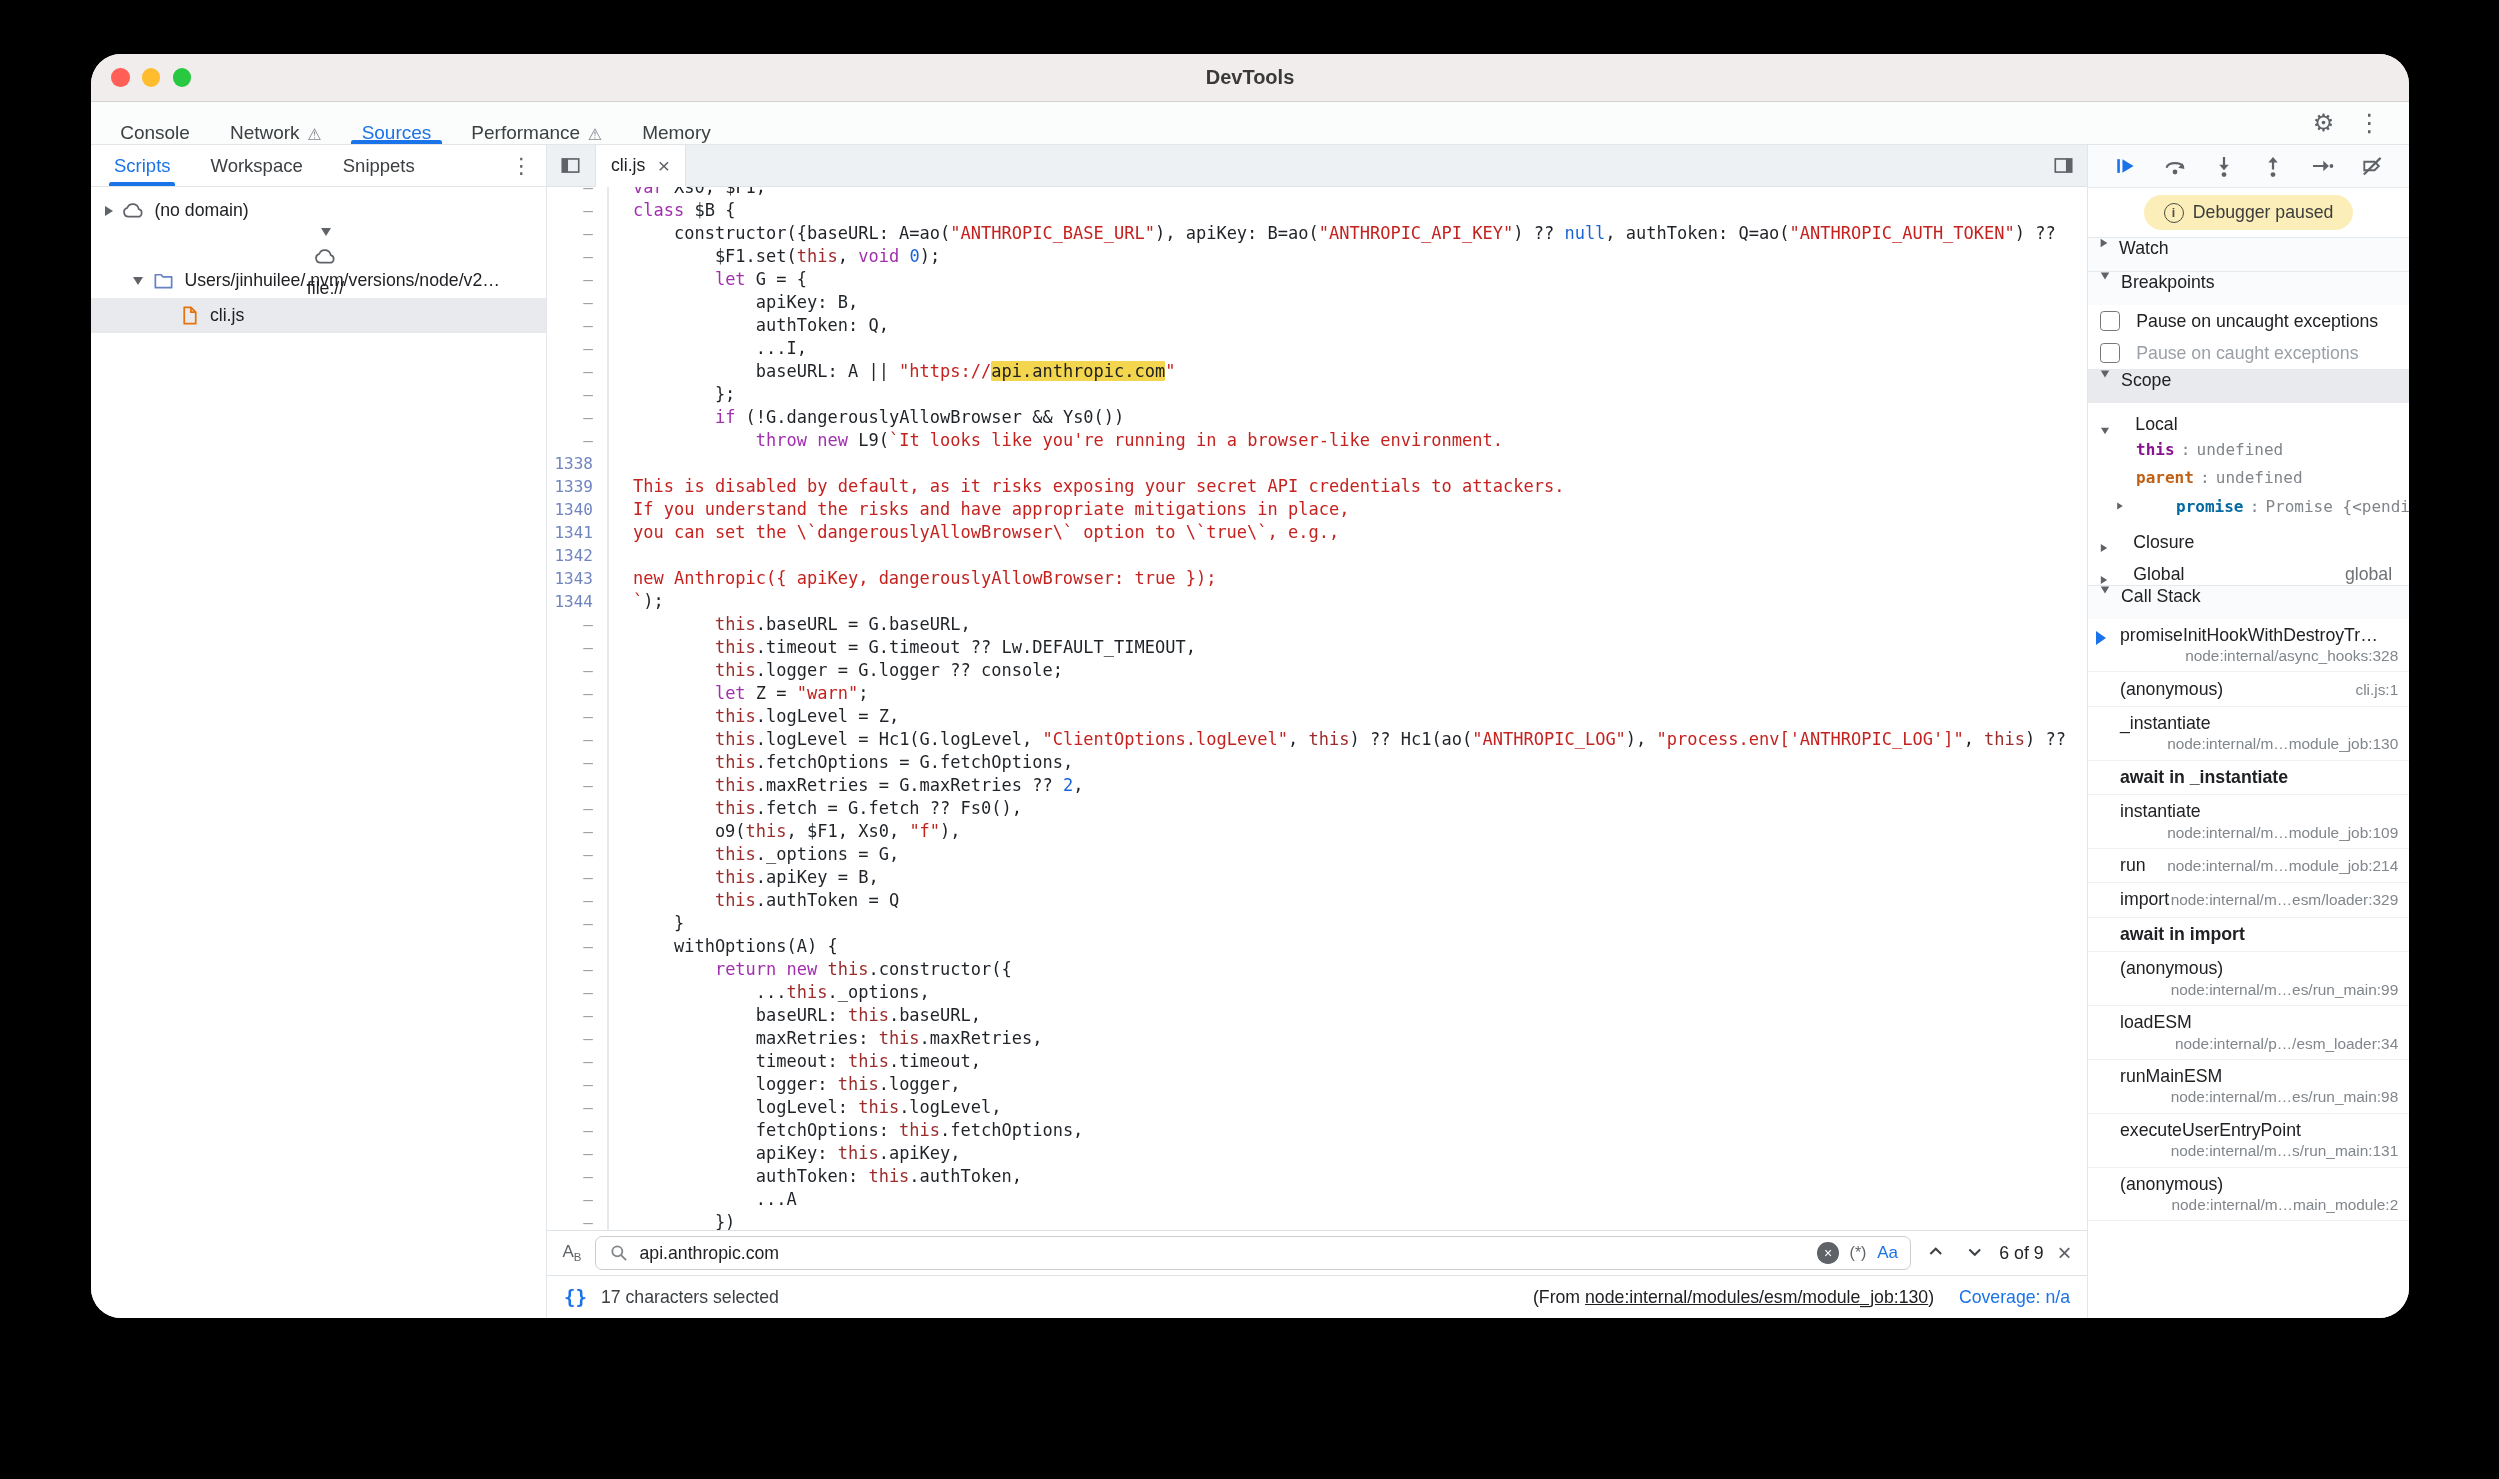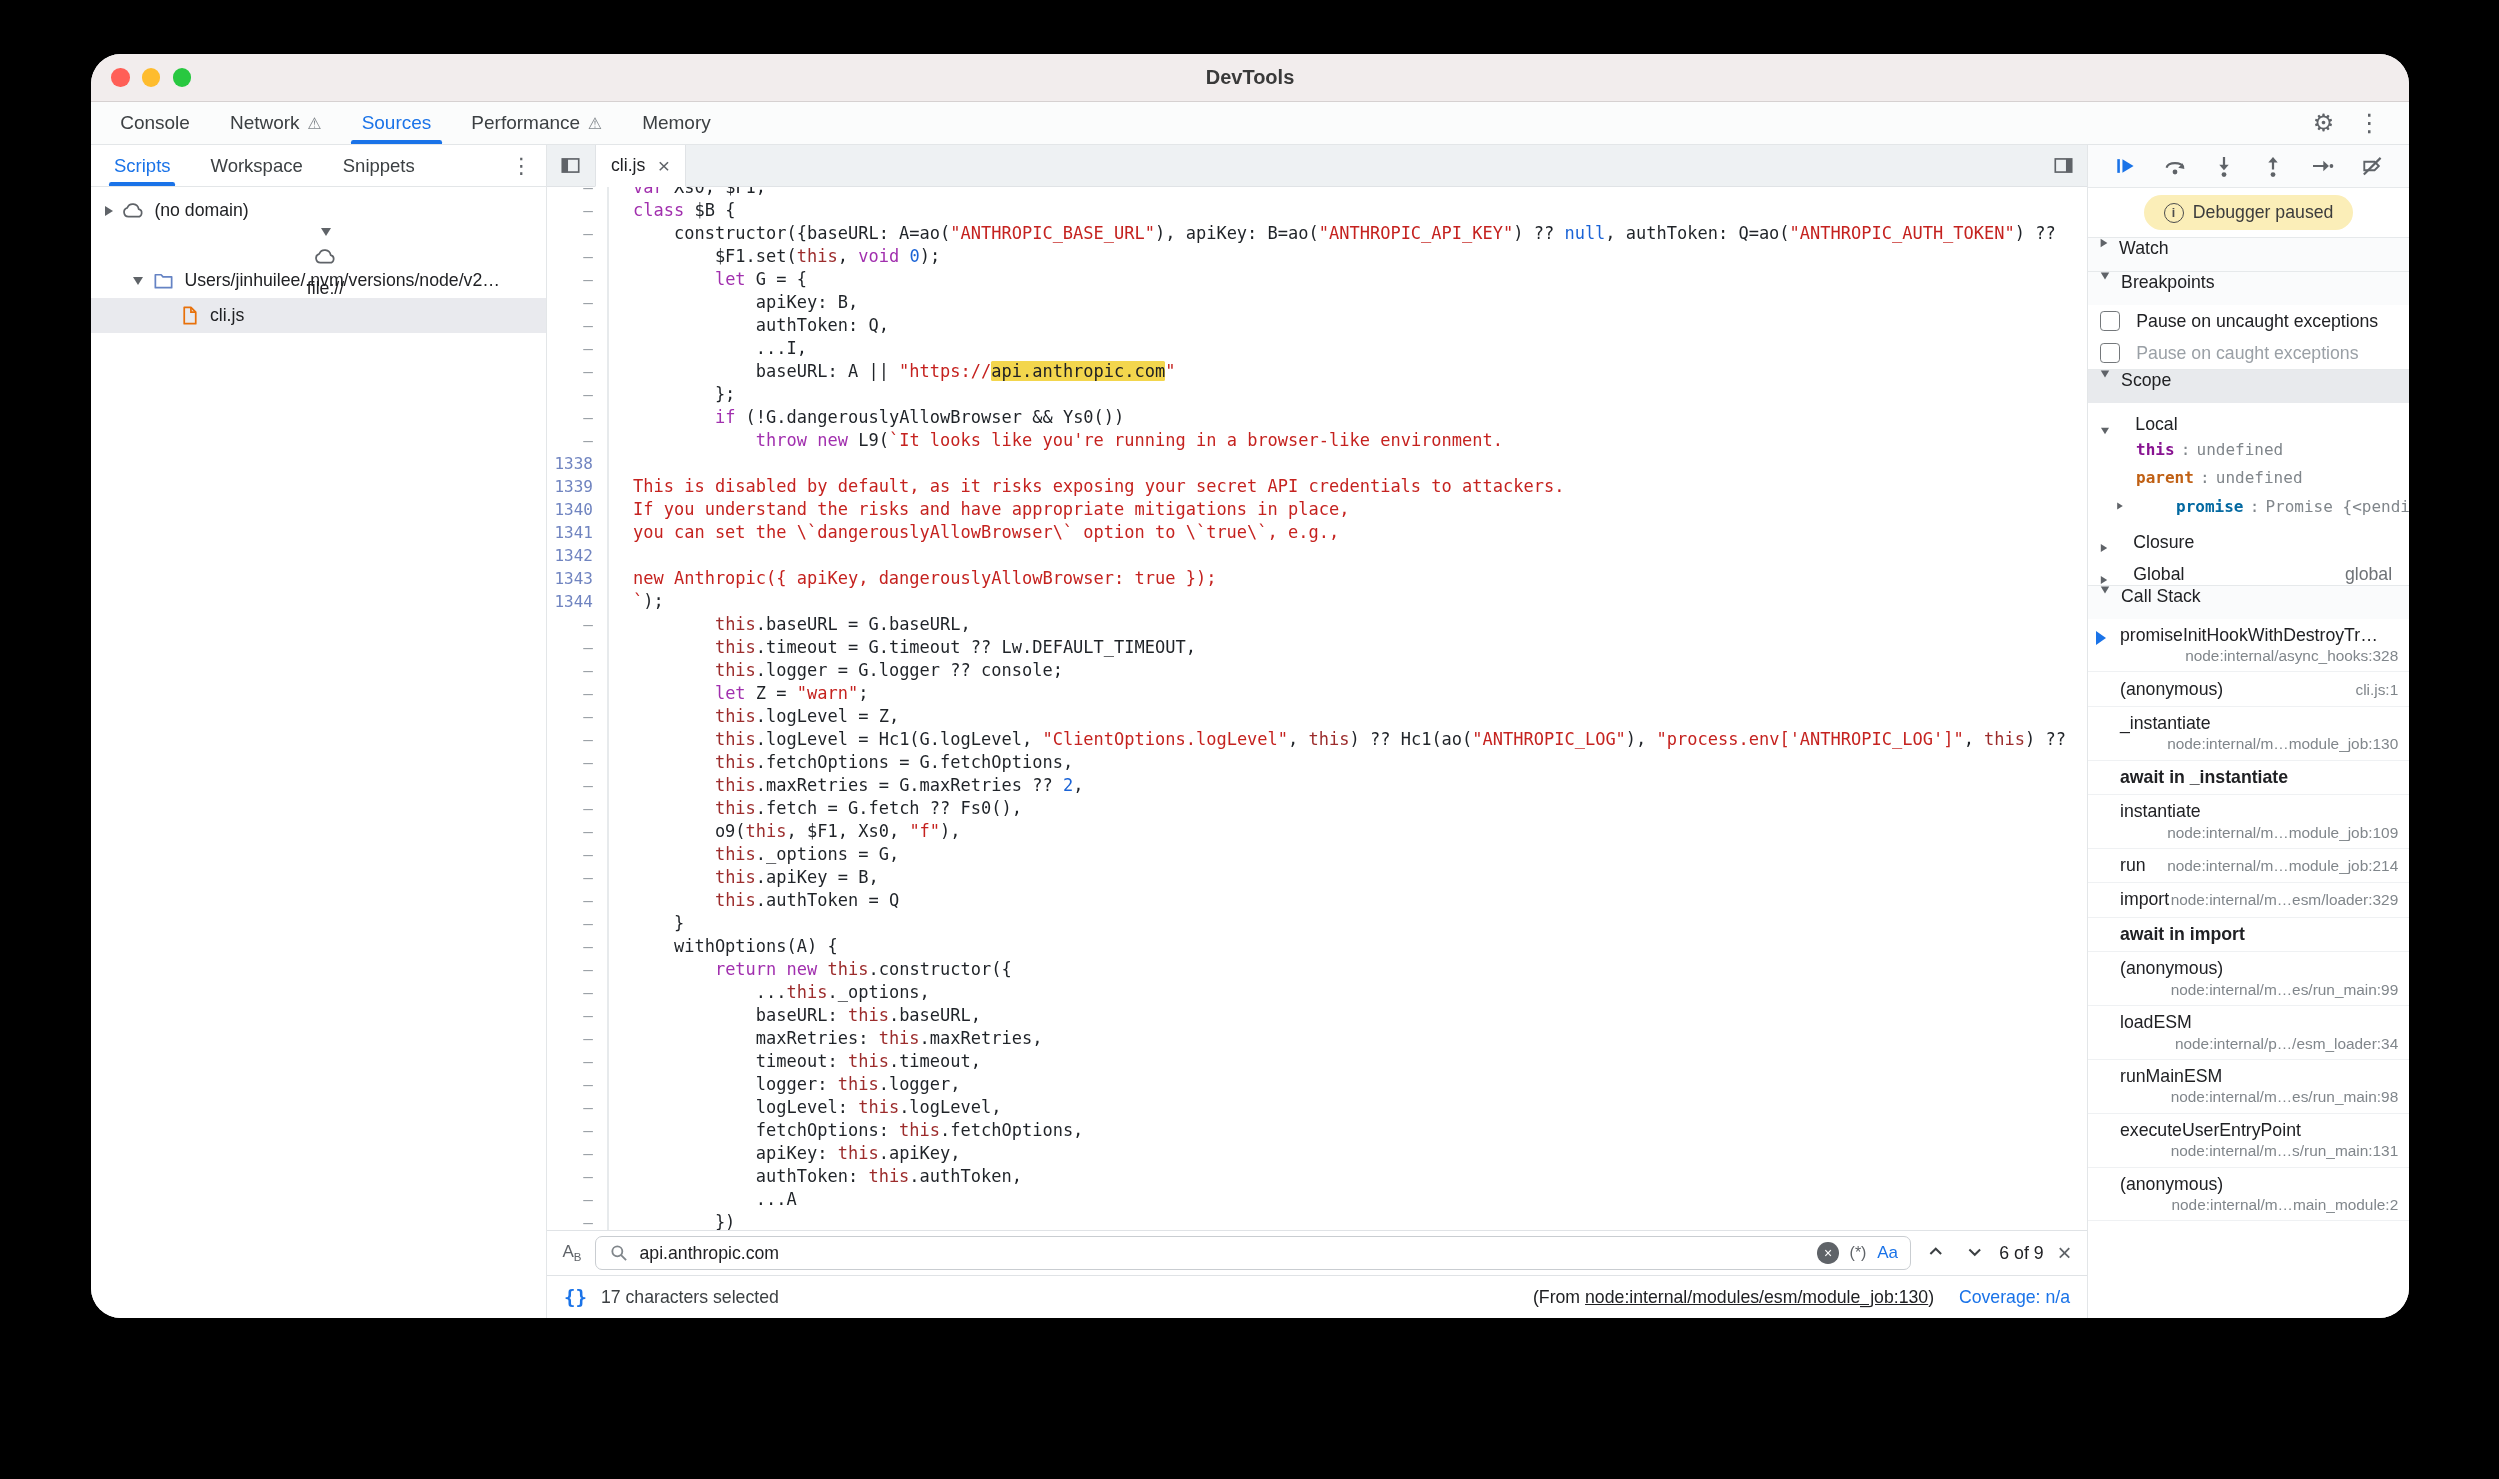--- a/index.html
+++ b/index.html
@@ -6,21 +6,21 @@
   html,body{width:2500px;height:1479px;background:#000;font-family:"Liberation Sans",sans-serif}
   .window{position:absolute;left:91px;top:54px;width:2318px;height:1264px;background:#fff;border-radius:30px;overflow:hidden;box-shadow:0 38px 92px rgba(0,0,0,.55)}
   
   .titlebar{height:48px;background:#f2eded;border-bottom:0.8px solid #d6d1d1;display:flex;align-items:center;position:relative}
   .lights{display:flex;gap:12.3px;padding-left:20px;z-index:2}
   .light{width:18.5px;height:18.5px;border-radius:50%}
   .light.red{background:#ff5f57}.light.yellow{background:#febc2e}.light.green{background:#28c840}
   .win-title{position:absolute;left:0;right:0;text-align:center;font-size:20px;font-weight:600;color:#3a3a3a}
   
   .main-toolbar{height:43px;background:#fbfcfc;border-bottom:1.5px solid #e3e6e8;display:flex;align-items:center;padding:0 9.2px}
-  .mtab{display:flex;align-items:center;gap:7.7px;height:100%;padding:0 20px;font-size:19px;color:#3c4043;position:relative}
+  .mtab{display:flex;align-items:flex-end;gap:7.7px;height:100%;padding:0 20px;font-size:19px;color:#3c4043;position:relative}
   .mtab.sel{color:#1a73e8}
   .mtab.sel::after{content:"";position:absolute;left:9.2px;right:9.2px;bottom:0;height:3.8px;background:#1a73e8;border-radius:2.3px 2.3px 0 0}
   .warn{font-size:16px;color:#80868b}
   .toolbar-right{margin-left:auto;display:flex;align-items:center;gap:23px;padding-right:18.5px}
   .gear,.kebab{font-size:24px;color:#5f6368;line-height:1}
   
   .content{display:flex;height:1173px}
   
   .sidebar{width:456px;border-right:1.5px solid #e3e6e8;display:flex;flex-direction:column;background:#fff;flex:none}
   .side-tabs{height:42px;border-bottom:1.5px solid #e3e6e8;display:flex;align-items:center;padding-left:23px;gap:40px}

